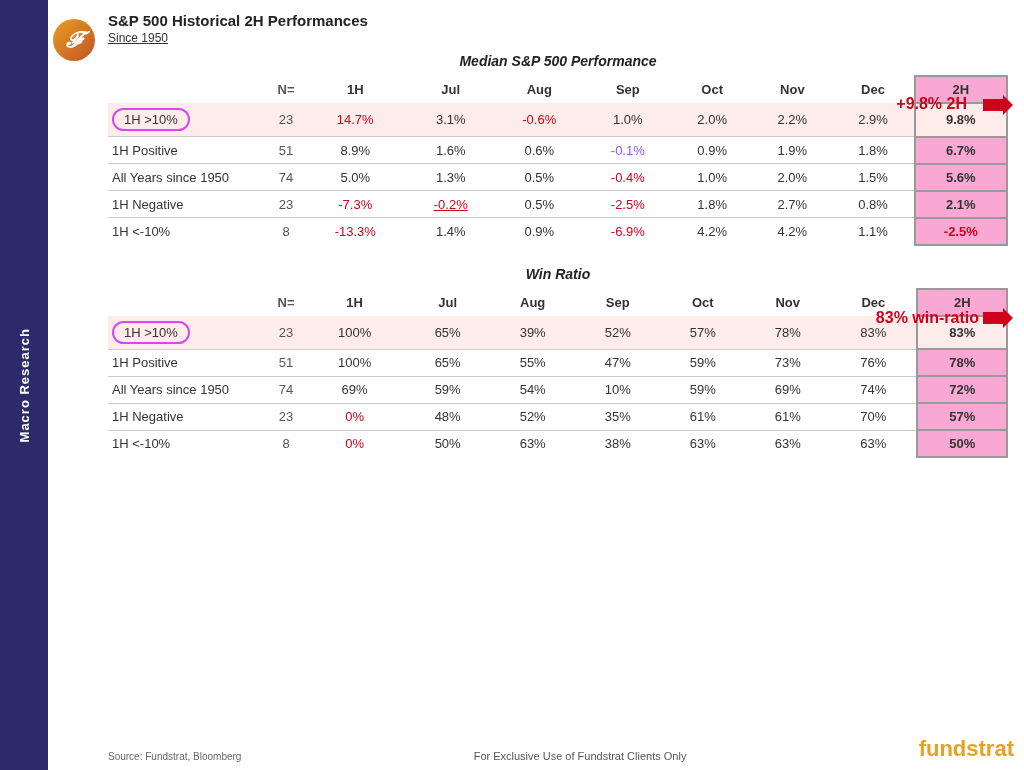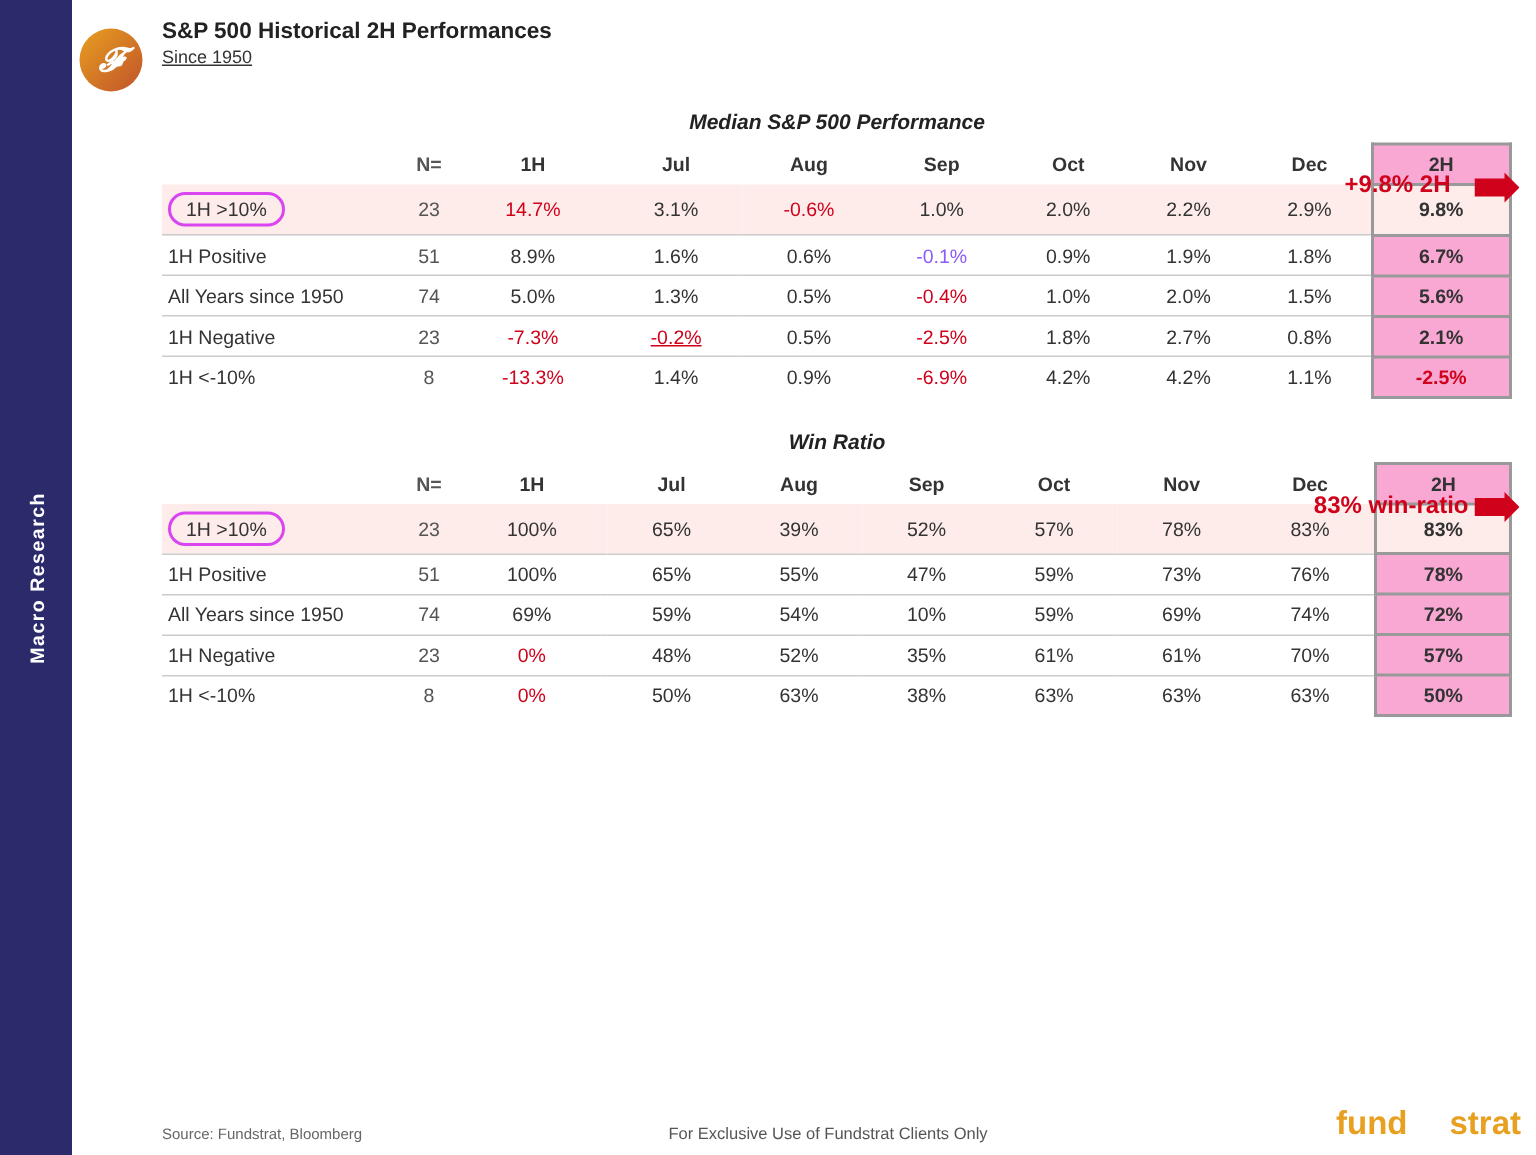--- a/index.html
+++ b/index.html
@@ -69,21 +69,21 @@
     .report-title {
       font-size: 15px;
       font-weight: bold;
       color: #222;
       margin-bottom: 2px;
     }
     .report-subtitle {
       font-size: 12px;
       color: #333;
       text-decoration: underline;
-      margin-bottom: 28px;
+      margin-bottom: 8px;
     }
 
     
     .section-title {
       font-size: 14px;
       font-weight: bold;
       font-style: italic;
       text-align: center;
       margin-bottom: 6px;
       color: #222;
@@ -161,21 +161,20 @@
       text-align: center;
       flex: 1;
     }
     .footer-brand {
       font-size: 22px;
       font-weight: bold;
       color: #2b2b6b;
     }
     .footer-brand span {
       color: #e8a020;
-      margin-left: 28px;
     }
 
     .annotation-wrap {
       position: relative;
     }
   </style>
 </head>
 <body>
 
 <div class="sidebar">

